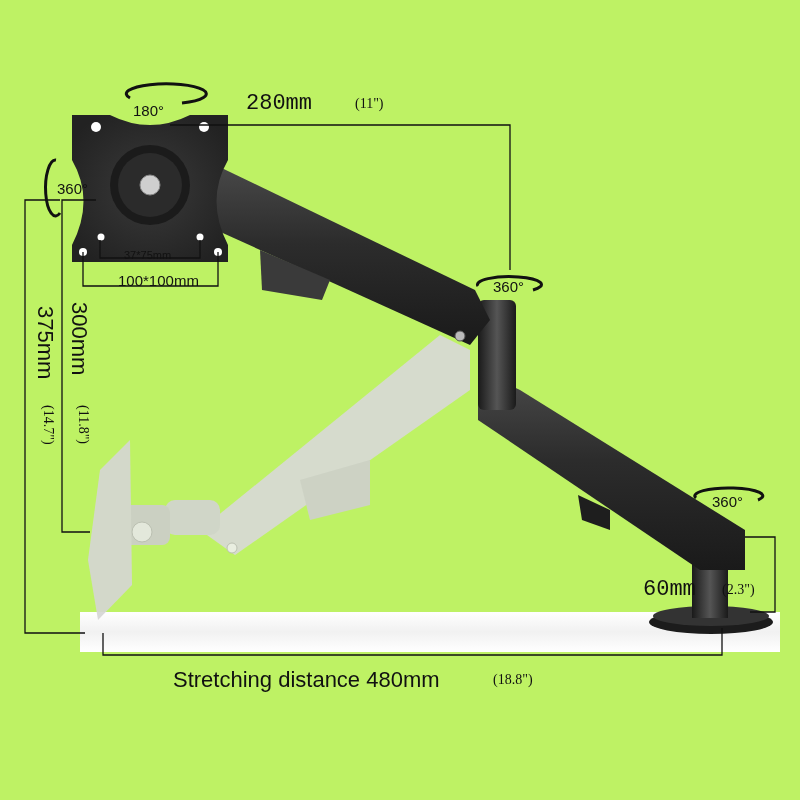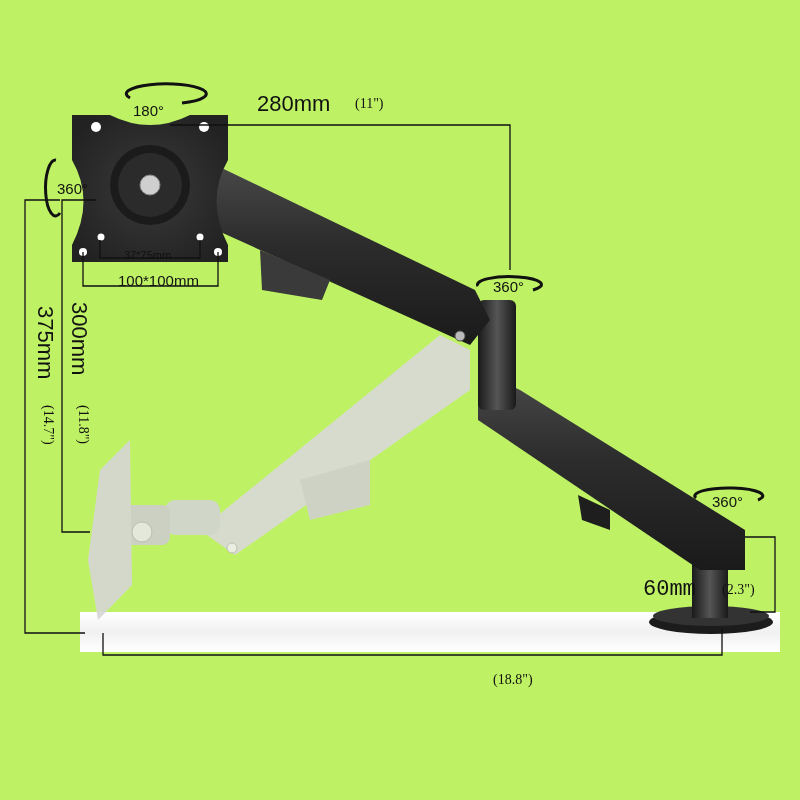--- a/index.html
+++ b/index.html
@@ -95,29 +95,30 @@
       <path d="M478,286 A32,8 0 1,1 533,290"></path>
       <path d="M696,498 A34,8 0 1,1 758,500"></path>
     </g>
   </svg>
 
   <div class="lbl rot" style="left:133px;top:103px;">180°</div>
   <div class="lbl rot" style="left:57px;top:181px;">360°</div>
   <div class="lbl rot" style="left:493px;top:279px;">360°</div>
   <div class="lbl rot" style="left:712px;top:494px;">360°</div>
 
-  <div class="lbl dim-big" style="left:257px;top:93px;">280mm</div>
+  <div class="lbl dim-big" style="left:246px;top:93px;font-family:Liberation Mono, monospace;">280mm</div>
   <div class="lbl dim-small serif" style="left:355px;top:97px;">(11")</div>
 
   <div class="lbl dim-small" style="left:124px;top:250px;font-size:11px;">37*75mm</div>
   <div class="lbl dim-small" style="left:118px;top:273px;font-size:15px;">100*100mm</div>
 
   <div class="lbl dim-big vert" style="left:90px;top:302px;">300mm</div>
   <div class="lbl dim-small serif vert" style="left:90px;top:405px;">(11.8")</div>
 
   <div class="lbl dim-big vert" style="left:56px;top:306px;">375mm</div>
   <div class="lbl dim-small serif vert" style="left:55px;top:405px;">(14.7")</div>
 
   <div class="lbl dim-big" style="left:643px;top:579px;font-family:Liberation Mono, monospace;">60mm</div>
   <div class="lbl dim-small serif" style="left:722px;top:583px;">(2.3")</div>
 
+  <div class="lbl dim-big" style="left:173px;top:669px;">Stretching distance 480mm</div>
   <div class="lbl dim-small serif" style="left:493px;top:673px;">(18.8")</div>
 </div>
 
 </body></html>

